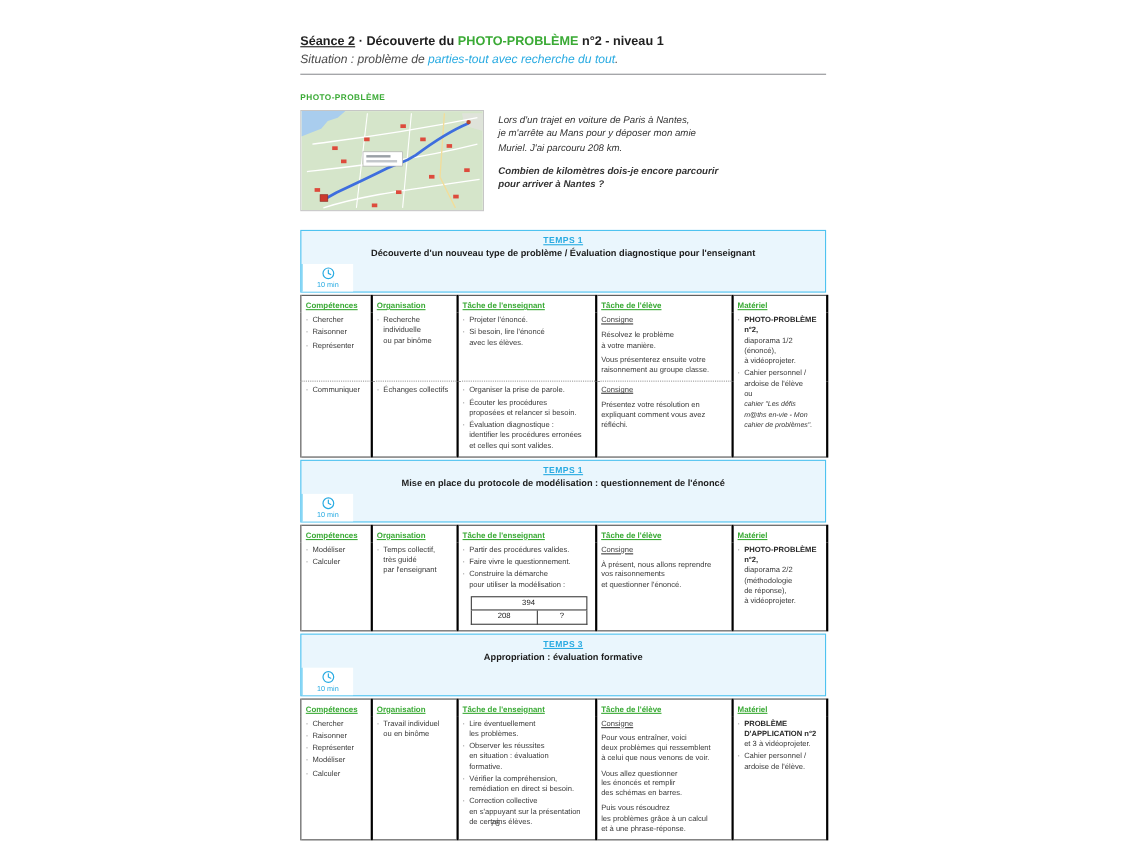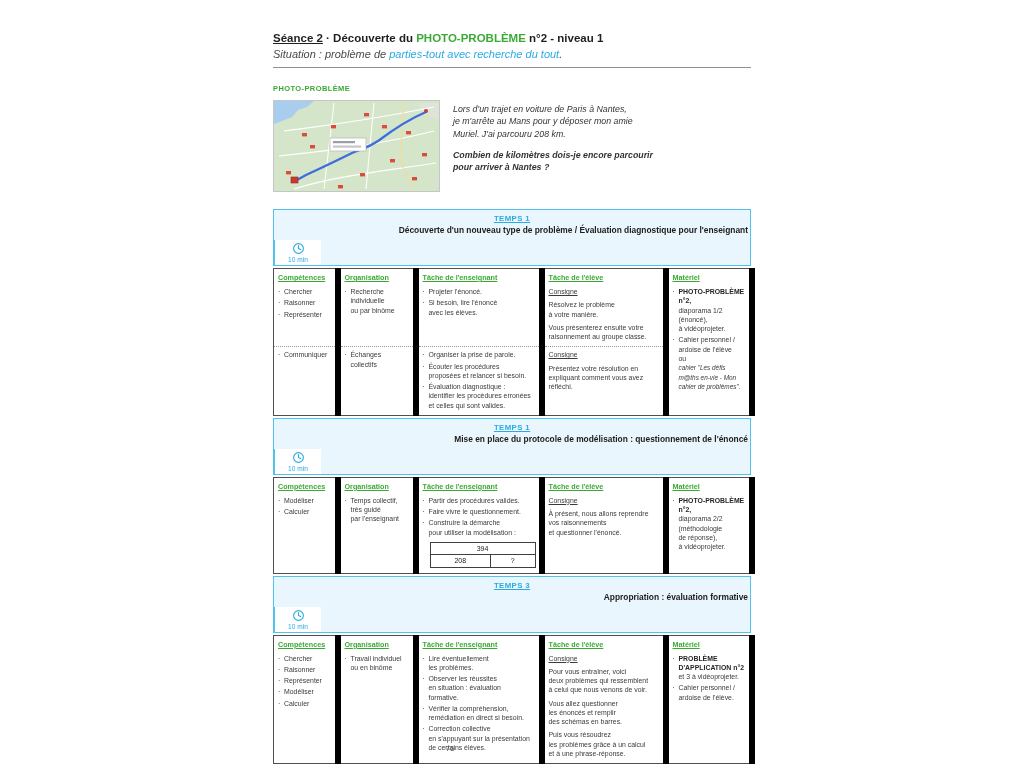--- a/index.html
+++ b/index.html
@@ -28,30 +28,30 @@
   .problem-text { margin-left: 13px; padding-top: 3px; font-size: 8.8px; line-height: 1.4; color: #333; }
   .problem-para { white-space: pre-line; margin: 0; }
   .problem-q { white-space: pre-line; margin: 9px 0 0 0; font-weight: bold; }
 
   
   .temps-section { margin-top: 17px; }
   .temps-section + .temps-section { margin-top: 2px; }
   .temps-header { display: flex; align-items: stretch; border: 1.5px solid #4fc3f0; background: #eaf6fd; flex-direction: column; }
   .temps-header-main { flex: 1; text-align: center; padding: 4px 2px 5px; }
   .temps-label { color: #29abe2; font-weight: bold; font-size: 7.8px; text-decoration: underline; letter-spacing: 0.4px; }
-  .temps-title { margin-top: 2px; font-weight: bold; font-size: 8.4px; color: #1c1c1c; text-align: right; }
+  .temps-title { margin-top: 2px; font-weight: bold; font-size: 8.4px; color: #1c1c1c; }
   .temps-duration { width: 46px; flex: none; border-left: 1.5px solid #4fc3f0; background: #ffffff;
     display: flex; flex-direction: column; align-items: center; justify-content: center; gap: 1px; padding: 2px 0; }
   .clock-icon { width: 13px; height: 13px; }
   .clock-icon circle, .clock-icon path { stroke: #29abe2; stroke-width: 2; fill: none; stroke-linecap: round; }
   .duration-text { font-size: 6.6px; color: #29abe2; }
 
   
   table.lesson { width: 100%; border-collapse: collapse; table-layout: fixed; margin-top: 2px; border: 1px solid #4f4f4f; }
-  table.lesson th, table.lesson td { border-left: 1px solid #4f4f4f; border-right: 6px solid #000000; }
+  table.lesson th, table.lesson td { border-left: 1px solid #4f4f4f; border-right: 2px solid #000000; }
   table.lesson th { font-size: 7.2px; color: #3aaa35; text-decoration: underline; font-weight: bold;
     text-align: left; padding: 4px 4px 2px; vertical-align: top; }
   table.lesson td { font-size: 6.9px; line-height: 1.34; padding: 3px 4px 5px; vertical-align: top; color: #3a3a3a; }
   tr.dotted td { border-top: 1px dotted #9a9a9a; }
 
   .bullet { display: flex; margin-top: 2px; }
   .bullet:first-child { margin-top: 0; }
   .marker { width: 6px; flex: none; }
   .bullet-body { white-space: pre-line; flex: 1; }
   .bullet-body strong { color: #262626; }

